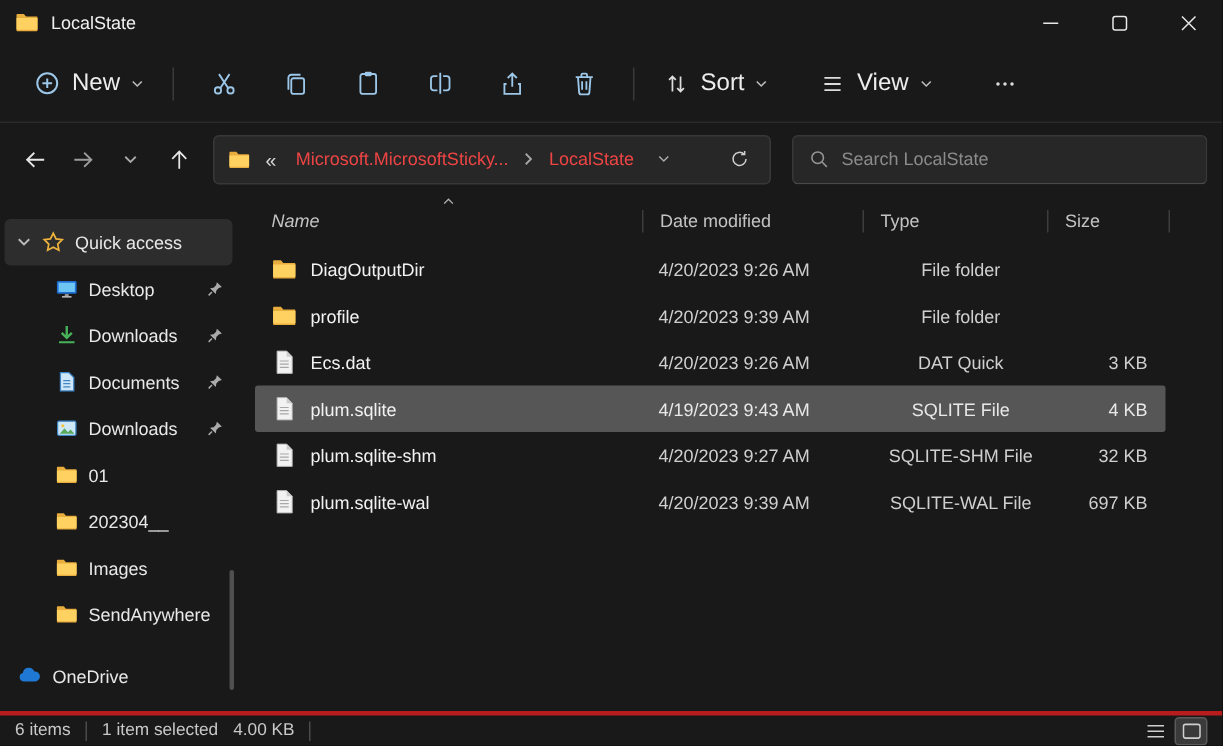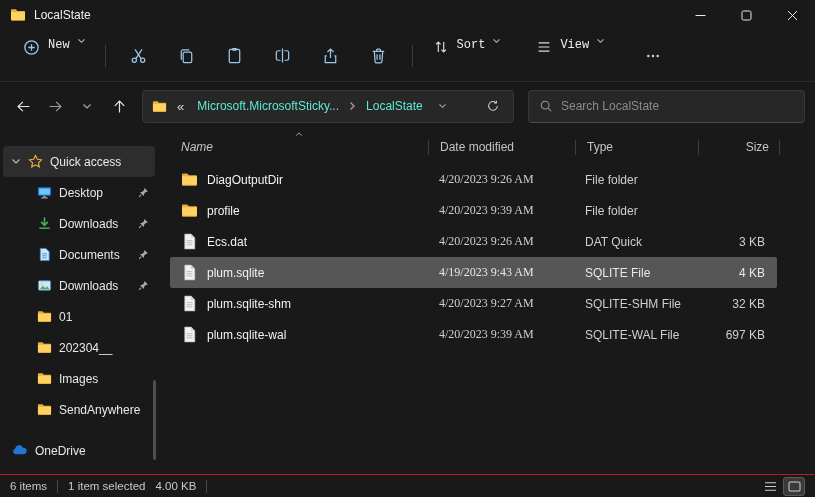--- a/index.html
+++ b/index.html
@@ -10,29 +10,29 @@
     display:flex;flex-direction:column;overflow:hidden;position:relative;
     font-size:12px;
   }
   
   .titlebar{height:30px;flex:0 0 auto;display:flex;align-items:center;padding-left:10px;gap:8px;}
   .titlebar .title{font-size:12px;color:#f0f0f0;}
   .win-controls{margin-left:auto;display:flex;height:100%;}
   .win-btn{width:46px;height:100%;display:flex;align-items:center;justify-content:center;background:transparent;border:0;cursor:default;}
   
   .toolbar{height:52px;flex:0 0 auto;display:flex;align-items:center;padding:0 12px;border-bottom:1px solid #2a2a2a;}
-  .tb-btn{display:flex;gap:7px;height:36px;padding:0 10px;border:0;background:transparent;color:#ededed;font-size:12px;border-radius:4px;font-family:Liberation Mono, monospace;}
+  .tb-btn{display:flex;align-items:center;gap:7px;height:36px;padding:0 10px;border:0;background:transparent;color:#ededed;font-size:16px;border-radius:4px;font-family:Liberation Sans, sans-serif;}
   .tb-iconbtn{width:40px;height:36px;display:flex;align-items:center;justify-content:center;border:0;background:transparent;border-radius:4px;margin:0 4px;}
   .tb-divider{width:1px;height:22px;background:#3a3a3a;margin:0 9px;}
   .chev{display:inline-flex;}
   
   .addressrow{height:48px;flex:0 0 auto;display:flex;align-items:center;padding:0 8px;gap:2px;}
   .nav-btn{width:30px;height:30px;display:flex;align-items:center;justify-content:center;border:0;background:transparent;border-radius:4px;}
   .address-box{width:372px;height:33px;margin-left:6px;background:#272727;border:1px solid #383838;border-radius:4px;display:flex;align-items:center;padding:0 9px;gap:7px;}
-  .crumb{color:#5eead4;font-size:12px;white-space:nowrap;background:transparent;border:0;font-family:inherit;padding:2px 3px;border-radius:3px;}
+  .crumb{color:#ef4444;font-size:12px;white-space:nowrap;background:transparent;border:0;font-family:inherit;padding:2px 3px;border-radius:3px;}
   .collapse-glyph{color:#d8d8d8;font-size:13px;}
   .address-spacer{flex:1;}
   .search-box{flex:1;height:33px;margin-left:12px;margin-right:2px;background:#272727;border:1px solid #383838;border-bottom-color:#4a4a4a;border-radius:4px;display:flex;align-items:center;padding:0 10px;gap:8px;}
   .search-box input{flex:1;background:transparent;border:0;outline:none;color:#e5e5e5;font-size:12px;font-family:inherit;}
   .search-box input::placeholder{color:#8b8b8b;}
   
   .content{flex:1;display:flex;min-height:0;position:relative;}
   .sidebar{width:158px;flex:0 0 auto;padding-top:16px;position:relative;}
   .sb-row{height:31px;display:flex;align-items:center;gap:7px;padding:0 6px 0 8px;border-radius:4px;margin:0 3px;background:transparent;border:0;color:#f0f0f0;font-size:12px;width:calc(100% - 6px);font-family:inherit;text-align:left;}
   .sb-row.root{padding-left:8px;}
@@ -41,33 +41,33 @@
   .sb-label{flex:1;white-space:nowrap;overflow:hidden;color:#e8e8e8;}
   .sb-gap{height:10px;}
   .sb-scroll{position:absolute;right:2px;top:250px;width:3px;height:80px;background:#4f4f4f;border-radius:2px;}
   
   .filearea{flex:1;display:flex;flex-direction:column;padding-left:12px;min-width:0;}
   .col-headers{height:34px;display:flex;align-items:center;color:#c3c3c3;font-size:12px;}
   .hdr{display:flex;align-items:center;height:100%;position:relative;background:transparent;border:0;color:#c3c3c3;font-size:12px;font-family:inherit;text-align:left;padding:0 0 0 11px;}
   .hdr-name{width:258px;font-style:italic;}
   .hdr-date{width:146px;}
   .hdr-type{width:122px;}
-  .hdr-size{width:80px;justify-content:flex-end;padding-right:10px;}
+  .hdr-size{width:80px;justify-content:flex-start;padding-right:10px;}
   .hdr-sep{width:1px;height:15px;background:#3d3d3d;}
   .sort-indicator{position:absolute;left:50%;top:2px;transform:translateX(-50%);line-height:0;}
   .rows{display:flex;flex-direction:column;}
   .file-row{display:flex;align-items:center;height:31px;border-radius:2px;width:607px;background:transparent;border:0;color:inherit;font-size:12px;font-family:inherit;text-align:left;padding:0;}
   .file-row.selected{background:#565656;}
   .cell-name{width:258px;display:flex;align-items:center;gap:9px;padding-left:11px;color:#f2f2f2;white-space:nowrap;overflow:hidden;}
-  .cell-date{width:146px;color:#cfcfcf;padding-left:11px;white-space:nowrap;font-family:Liberation Serif, serif;}
-  .cell-type{width:122px;color:#cfcfcf;padding-left:11px;white-space:nowrap;}
+  .cell-date{width:146px;color:#cfcfcf;padding-left:11px;white-space:nowrap;}
+  .cell-type{width:122px;color:#cfcfcf;padding-left:11px;white-space:nowrap;text-align:center;}
   .cell-size{width:80px;color:#cfcfcf;text-align:right;padding-right:11px;white-space:nowrap;}
   .file-row.selected .cell-date,.file-row.selected .cell-type,.file-row.selected .cell-size{color:#e8e8e8;}
   
-  .statusbar{height:23px;flex:0 0 auto;border-top:1px solid #b91c1c;display:flex;align-items:center;padding:0 10px;gap:10px;color:#c9c9c9;font-size:11.5px;}
+  .statusbar{height:23px;flex:0 0 auto;border-top:3px solid #b91c1c;display:flex;align-items:center;padding:0 10px;gap:10px;color:#c9c9c9;font-size:11.5px;}
   .status-sep{width:1px;height:13px;background:#4a4a4a;}
   .status-right{margin-left:auto;display:flex;gap:2px;align-items:center;}
   .view-toggle{width:22px;height:19px;display:flex;align-items:center;justify-content:center;border:1px solid transparent;background:transparent;border-radius:3px;}
   .view-toggle.active{background:#3a3a3a;border-color:#5a5a5a;}
   svg{display:block;}
 </style>
 </head>
 <body>
 
 <div class="window">

